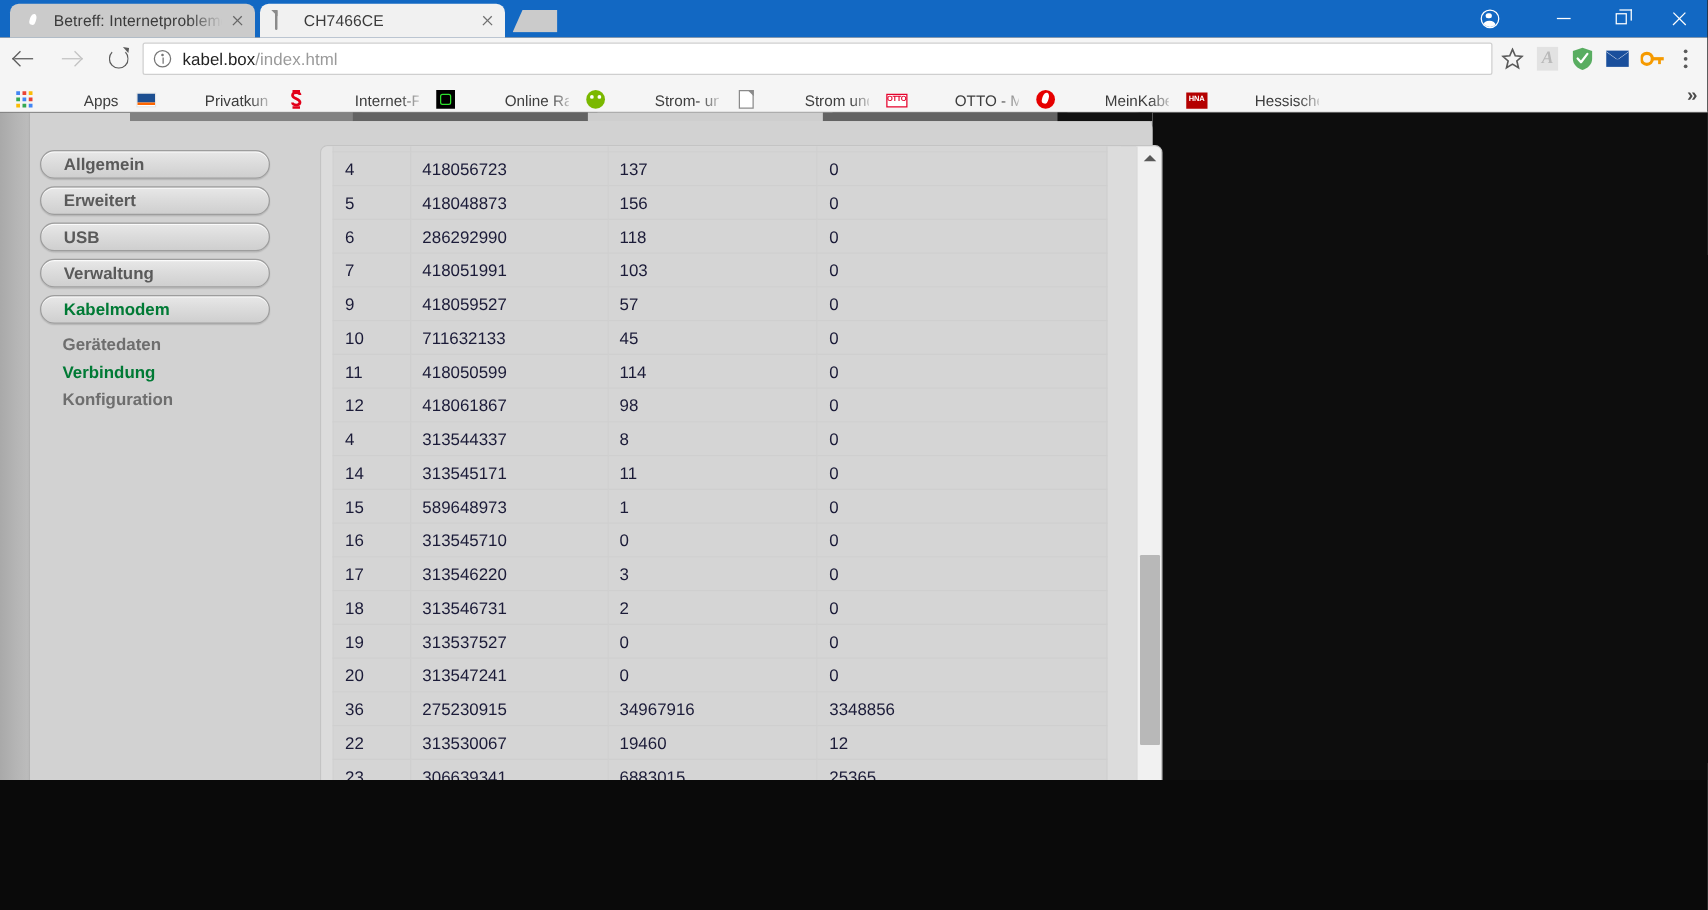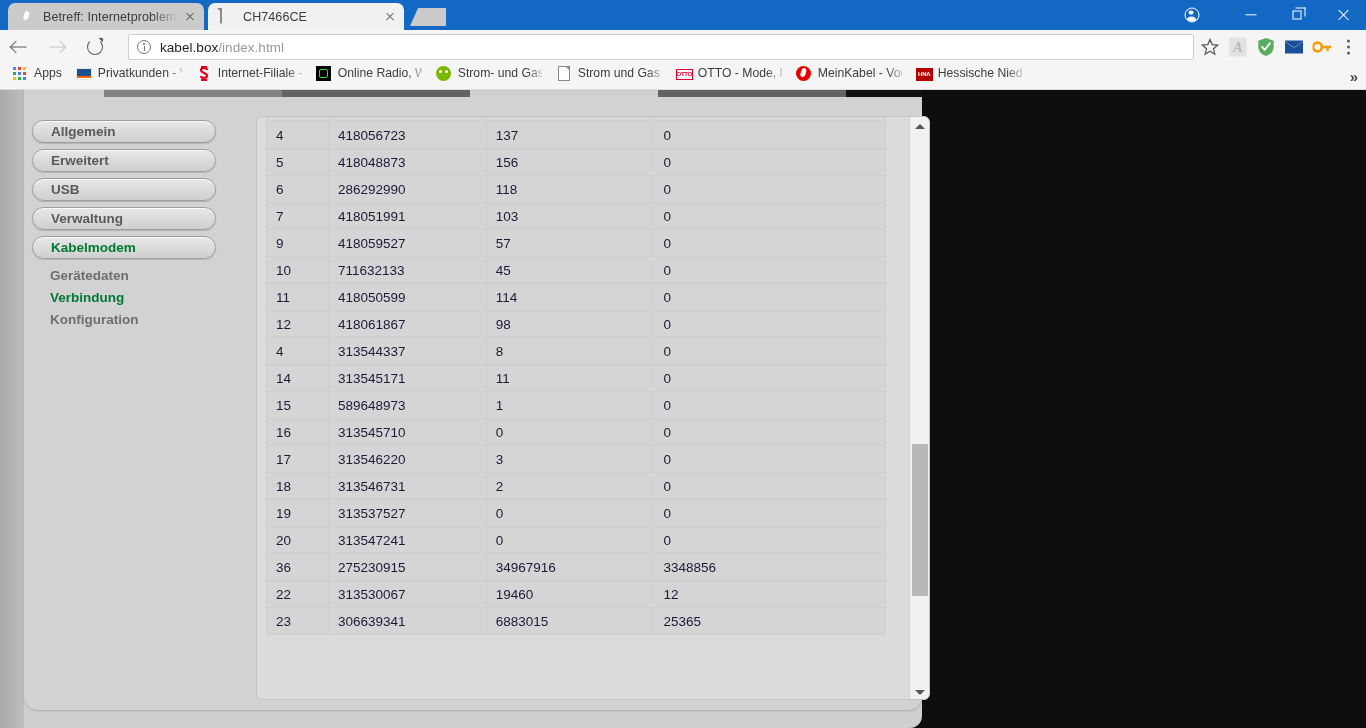--- a/index.html
+++ b/index.html
@@ -139,21 +139,21 @@
     width:16px; height:16px; border:1.9px solid #5a5a5a; border-radius:50%;
     border-top-color:transparent; transform:rotate(-35deg); position:relative;
   }
   .reload::after{
     content:""; position:absolute; right:-1px; top:-2px;
     border-width:4px 0 0 5px; border-style:solid;
     border-color:#5a5a5a transparent transparent transparent;
     transform:rotate(8deg);
   }
   .omnibox {
-    flex:1 1 auto; height:26px; margin:0 2px 0 14px;
+    flex:1 1 auto; height:26px; margin:0 2px 0 0;
     background:#fff; border:1px solid #cfcfcf; border-radius:2px;
     display:flex; align-items:center; padding:0 8px;
   }
   .info-icon {
     width:14px; height:14px; border:1.3px solid #757575; border-radius:50%;
     position:relative; flex:0 0 14px; margin-right:9px;
   }
   .info-icon::before{ content:""; position:absolute; left:5.3px; top:2px; width:1.6px; height:1.6px; background:#757575; border-radius:50%; }
   .info-icon::after { content:""; position:absolute; left:5.5px; top:5px; width:1.4px; height:5px; background:#757575; }
   .url { font-size:13.5px; color:#222; white-space:nowrap; letter-spacing:.05px; }
@@ -188,25 +188,26 @@
   .dots i:nth-child(2){ top:6.8px; }
   .dots i:nth-child(3){ top:13.1px; }
 
   
   .bookmarks {
     position:absolute; top:64px; left:0; width:1366px; height:26px;
     background:#f5f5f5; display:flex; align-items:center;
     border-bottom:1px solid #dcdcdc;
   }
   .bm {
-    display:flex; align-items:flex-start; height:22px;
+    display:flex; align-items:flex-end; height:22px;
     padding:0 6px; margin-left:2px; font-size:12.2px; color:#3d3d3d;
     white-space:nowrap; max-width:118px; overflow:hidden; flex:0 0 auto;
     -webkit-mask-image: linear-gradient(to right, #000 82%, transparent 100%);
             mask-image: linear-gradient(to right, #000 82%, transparent 100%);
+            gap: 33px;
   }
   .bm .bmicon { width:16px; height:16px; flex:0 0 16px; margin-right:6px; position:relative; }
   .bm .bmlabel { overflow:hidden; }
   .bm-apps { margin-left:6px; max-width:none; -webkit-mask-image:none; mask-image:none; }
   .grid9 { width:13px; height:13px; display:grid; grid-template-columns:repeat(3,3px); grid-template-rows:repeat(3,3px); gap:2px; }
   .grid9 span { width:3px; height:3px; display:block; }
   .bm-overflow {
     position:absolute; right:8px; font-size:15px; color:#4a4a4a; font-weight:bold;
   }
   .ic-radio { width:15px; height:15px; background:#000; position:relative; }
@@ -217,21 +218,21 @@
     border-width:0 5px 5px 0; border-style:solid;
     border-color:transparent #8a8a8a transparent transparent;
   }
   .ic-otto { width:17px; height:11px; background:#fff; border:1px solid #e4002b; display:flex; align-items:center; justify-content:center; }
   .ic-otto b { font-size:6px; color:#e4002b; letter-spacing:-.3px; font-family:"Liberation Sans", sans-serif; }
   .ic-hna { width:17px; height:13px; background:#b40000; display:flex; align-items:center; justify-content:center; }
   .ic-hna b { font-size:6px; color:#fff; letter-spacing:-.2px; }
 
   
   .viewport {
-    position:absolute; top:90px; left:0; width:1366px; height:638px;
+    position:absolute; top:90px; left:0; width:1366px; height:534px;
     background:#0d0d0d; overflow:hidden;
   }
   .page-shell {
     position:absolute; top:0; left:0; width:922px; height:638px;
     background:#cfcfcf;
     border-bottom-right-radius:12px;
   }
   .left-strip {
     position:absolute; left:0; top:0; width:24px; height:638px;
     background:linear-gradient(to right,#a9a9a9 0%, #b6b6b6 60%, #bdbdbd 100%);

